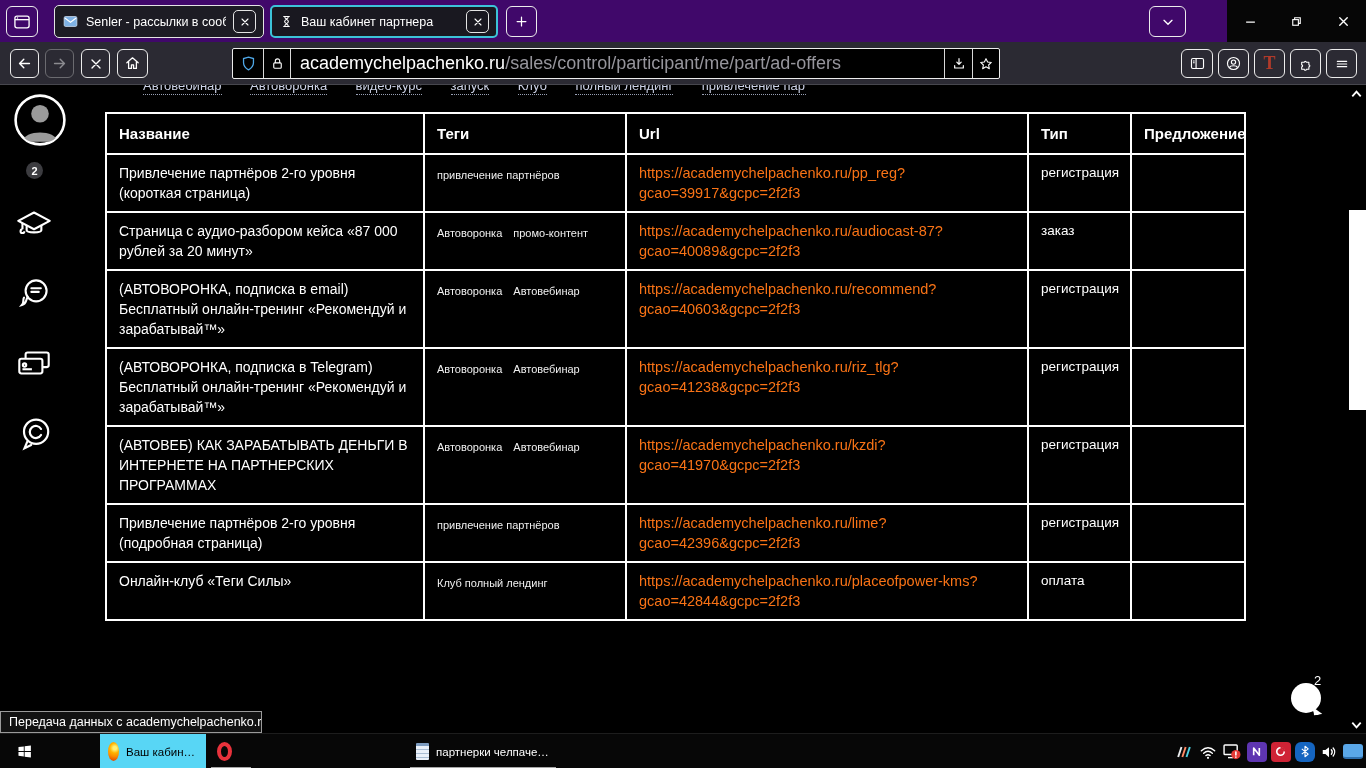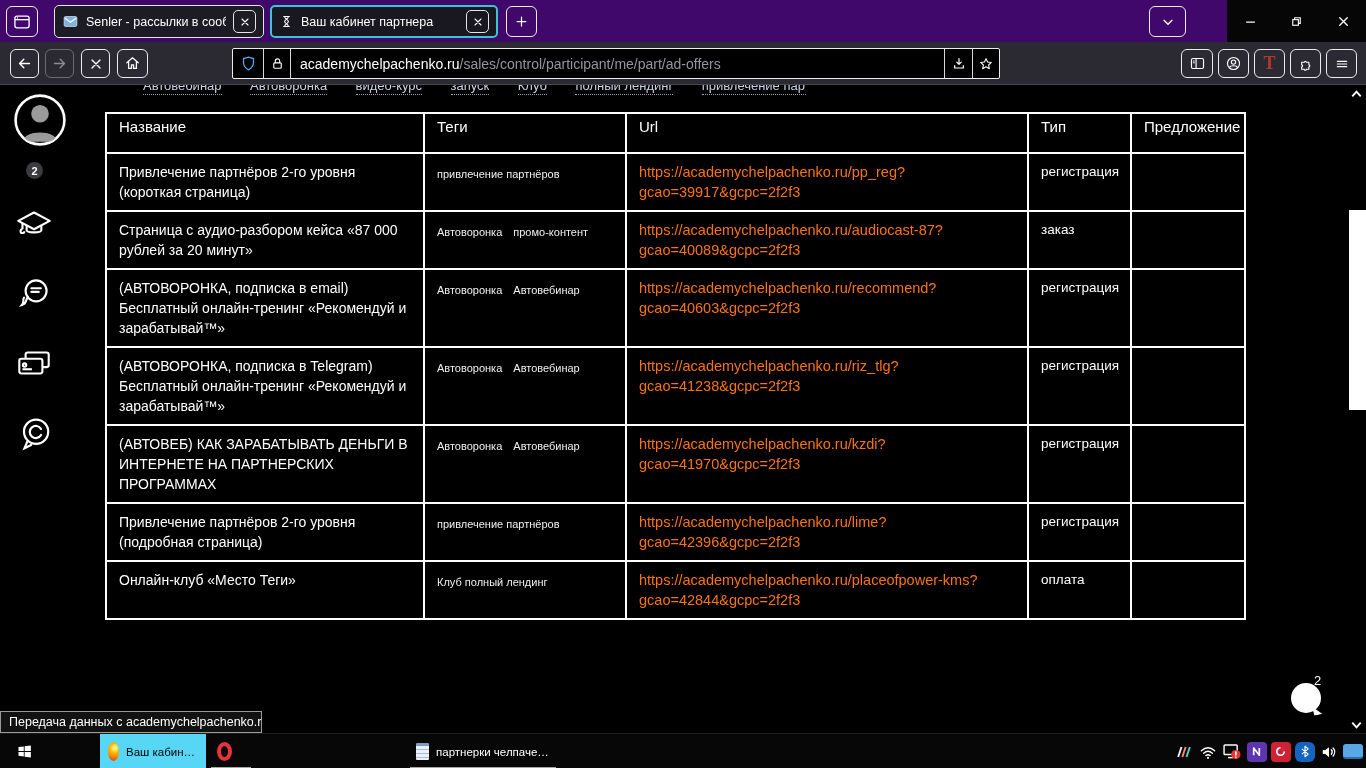--- a/index.html
+++ b/index.html
@@ -21,21 +21,21 @@
   .win-btn{position:absolute;top:0;width:46px;height:42px;display:flex;align-items:center;justify-content:center;}
 
   
   .navbar{position:absolute;left:0;top:42px;width:1366px;height:43px;background:#2b2a33;border-bottom:1px solid #47474e;}
   .nav-btn{position:absolute;top:7px;height:29px;border:1px solid #ececec;border-radius:6px;
     display:flex;align-items:center;justify-content:center;}
   .urlbar{position:absolute;left:232px;top:6px;width:768px;height:31px;background:#000;
     border:1px solid #ececec;border-radius:2px;display:flex;align-items:center;}
   .ub-box{height:100%;display:flex;align-items:center;justify-content:center;border-right:1px solid #d8d8d8;}
   .ub-box.right{border-right:none;border-left:1px solid #d8d8d8;}
-  .url-text{flex:1;padding-left:9px;font-size:14px;white-space:nowrap;overflow:hidden;}
+  .url-text{flex:1;padding-left:9px;font-size:18px;white-space:nowrap;overflow:hidden;}
   .url-domain{color:#ffffff;}
   .url-path{color:#96959c;}
 
   
   .viewport{position:absolute;left:0;top:85px;width:1366px;height:648px;background:#000;overflow:hidden;}
 
   .tagrow{position:absolute;left:106px;top:0;width:700px;height:12px;overflow:hidden;}
   .tagrow-inner{margin-top:-9px;white-space:nowrap;margin-left:37px;}
   .tagl{display:inline-block;margin-right:24px;font-size:13px;color:#ccd2e6;
     border-bottom:1px dotted #99a0b5;padding-bottom:1px;}
@@ -43,21 +43,21 @@
   
   .ps-icon{position:absolute;left:13px;display:flex;align-items:center;justify-content:center;}
   .ps-badge{position:absolute;left:26px;top:77px;width:17px;height:17px;border-radius:50%;
     background:#3c3c40;color:#fff;font-size:11px;font-weight:bold;
     display:flex;align-items:center;justify-content:center;}
 
   
   .otable{position:absolute;left:105px;top:27px;}
   table.offers{border-collapse:collapse;table-layout:fixed;width:1139px;background:#000;}
   .offers th,.offers td{border:2px solid #fff;vertical-align:top;text-align:left;}
-  .offers th{font-size:15px;font-weight:normal;color:#fff;padding:4px 12px;height:40px;}
+  .offers th{font-size:15px;font-weight:bold;color:#fff;padding:11px 12px;height:40px;}
   .offers td{padding:8px 12px;}
   td.c-name{font-size:14px;line-height:20px;color:#fff;}
   td.c-tags{font-size:11px;line-height:16px;color:#f0f0f0;padding-top:12px;white-space:pre-wrap;}
   td.c-url{font-size:14.5px;line-height:20px;color:#f97316;}
   td.c-type{font-size:13.5px;line-height:20px;color:#fff;white-space:nowrap;}
   .url-l2{display:block;}
 
   
   .sb-arrow{position:absolute;left:1347px;width:18px;height:14px;display:flex;align-items:center;justify-content:center;}
   .sb-thumb{position:absolute;left:1349px;top:125px;width:17px;height:200px;background:#fff;}
@@ -393,21 +393,21 @@
 
             <tr>
               <td class="c-name">Привлечение партнёров 2-го уровня (подробная страница)</td>
               <td class="c-tags">привлечение партнёров</td>
               <td class="c-url"><span>https://academychelpachenko.ru/lime?</span><span class="url-l2">gcao=42396&amp;gcpc=2f2f3</span></td>
               <td class="c-type">регистрация</td>
               <td class="c-offer"></td>
             </tr>
 
             <tr>
-              <td class="c-name">Онлайн-клуб «Место Теги»</td>
+              <td class="c-name">Онлайн-клуб «Теги Силы»</td>
               <td class="c-tags">Клуб полный лендинг</td>
               <td class="c-url"><span>https://academychelpachenko.ru/placeofpower-kms?</span><span class="url-l2">gcao=42844&amp;gcpc=2f2f3</span></td>
               <td class="c-type">оплата</td>
               <td class="c-offer"></td>
             </tr>
 
         </tbody>
       </table>
     </div>
 

